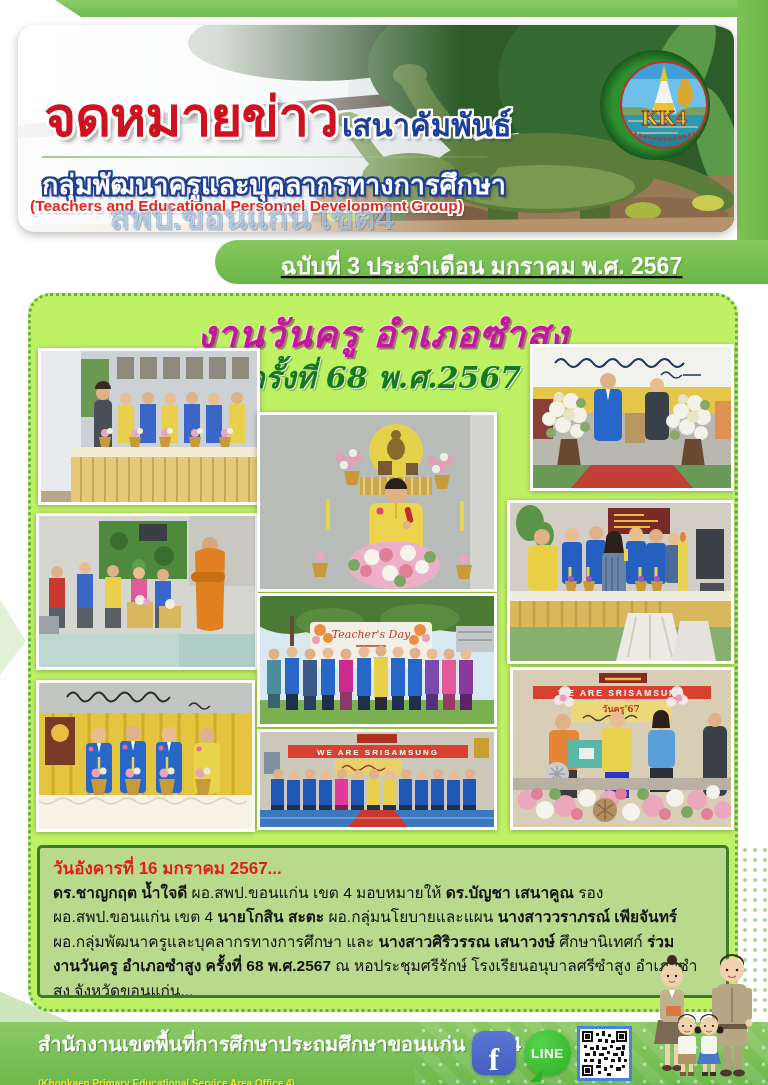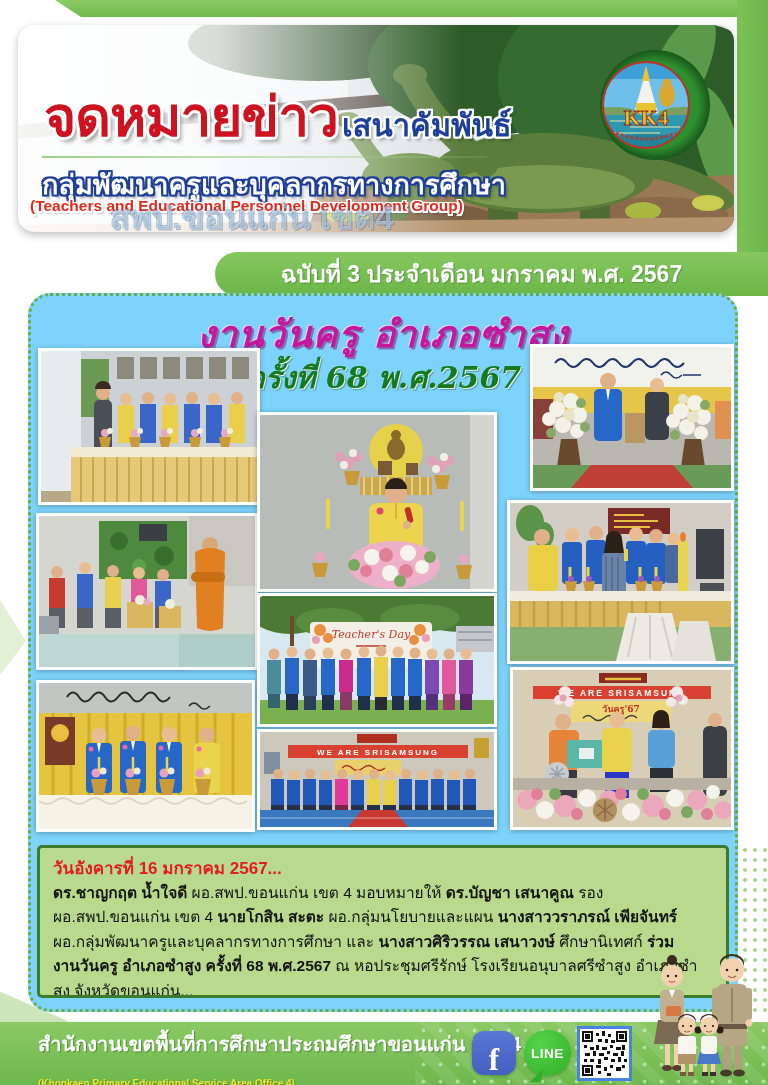--- a/index.html
+++ b/index.html
@@ -35,33 +35,33 @@
   .mh-line { position:absolute; left:24px; top:131px; width:445px; height:2px;
     background:linear-gradient(90deg,#9ed08a,rgba(158,208,138,.15)); }
   .org-thai { position:absolute; left:24px; top:138px; font-size:27px; font-weight:800; color:#ffffff; white-space:nowrap;
     text-shadow:-2px -2px 0 #1d3e99,2px -2px 0 #1d3e99,-2px 2px 0 #1d3e99,2px 2px 0 #1d3e99,0 -2px 0 #1d3e99,0 2px 0 #1d3e99,-2px 0 0 #1d3e99,2px 0 0 #1d3e99,3px 4px 3px rgba(0,0,0,.35);text-align:right; }
   .org-en { position:absolute; left:12px; top:172px; font-size:15.5px; font-weight:700; color:#e02a1e; white-space:nowrap;
     text-shadow:-1.5px -1.5px 0 #fff,1.5px -1.5px 0 #fff,-1.5px 1.5px 0 #fff,1.5px 1.5px 0 #fff,0 -1.5px 0 #fff,0 1.5px 0 #fff,-1.5px 0 0 #fff,1.5px 0 0 #fff,2px 3px 2px rgba(0,0,0,.3); }
   .watermark { position:absolute; left:92px; top:166px; font-size:33px; font-weight:800; color:rgba(215,240,252,.5); white-space:nowrap;
     text-shadow:1px 1px 0 rgba(30,70,130,.35),-1px -1px 0 rgba(30,70,130,.3); }
   .logo { position:absolute; right:24px; top:25px; width:110px; height:110px; border-radius:50%;
     background:radial-gradient(circle,#2f8f2f 55%,#16531a 72%,rgba(20,80,20,0) 75%);
-    display:flex; align-items:center; justify-content:flex-start; }
+    display:flex; align-items:center; justify-content:flex-end; }
   .logo svg { width:92px; height:92px; display:block; }
 
   
-  .issue-bar { position:absolute; left:215px; top:252px; width:553px; height:44px;
+  .issue-bar { position:absolute; left:215px; top:240px; width:553px; height:44px;
     background:linear-gradient(180deg,#86c75f,#6bb647); border-radius:22px 0 0 22px;
-    display:flex; align-items:center; justify-content:center; }
+    display:flex; align-items:flex-end; justify-content:center;text-decoration:underline; }
   .issue-bar span { color:#ffffff; font-size:23px; font-weight:700; white-space:nowrap; padding-right:20px;
     text-shadow:1px 1px 1px rgba(40,90,30,.4); }
 
   
   .content-box { position:absolute; left:28px; top:293px; width:710px; height:719px;
-    background:#7dd3fc; border:3px dotted #65ae46; border-radius:22px; }
+    background:#bef264; border:3px dotted #65ae46; border-radius:22px; }
   .f-title1 { position:absolute; left:0; right:0; top:8px; text-align:center;
     font-family:"DejaVu Serif","Liberation Serif",serif; font-style:italic; font-weight:bold;
     font-size:37px; color:#c317a0; letter-spacing:1px; white-space:nowrap;
     text-shadow:2px 2px 0 rgba(116,6,88,.45), -1px -1px 0 rgba(255,214,245,.8); }
   .f-title2 { position:absolute; left:0; right:0; top:58px; text-align:center;
     font-family:"DejaVu Serif","Liberation Serif",serif; font-style:italic; font-weight:bold;
     font-size:30px; color:#157a1e; white-space:nowrap;
     text-shadow:1px 1px 0 rgba(255,255,255,.85), 2px 2px 1px rgba(18,84,18,.4); }
   .photo { position:absolute; background:#fff; border:3px solid #ffffff; box-shadow:0 1px 5px rgba(0,0,0,.3); overflow:hidden; }
   .photo svg { display:block; width:100%; height:100%; }

